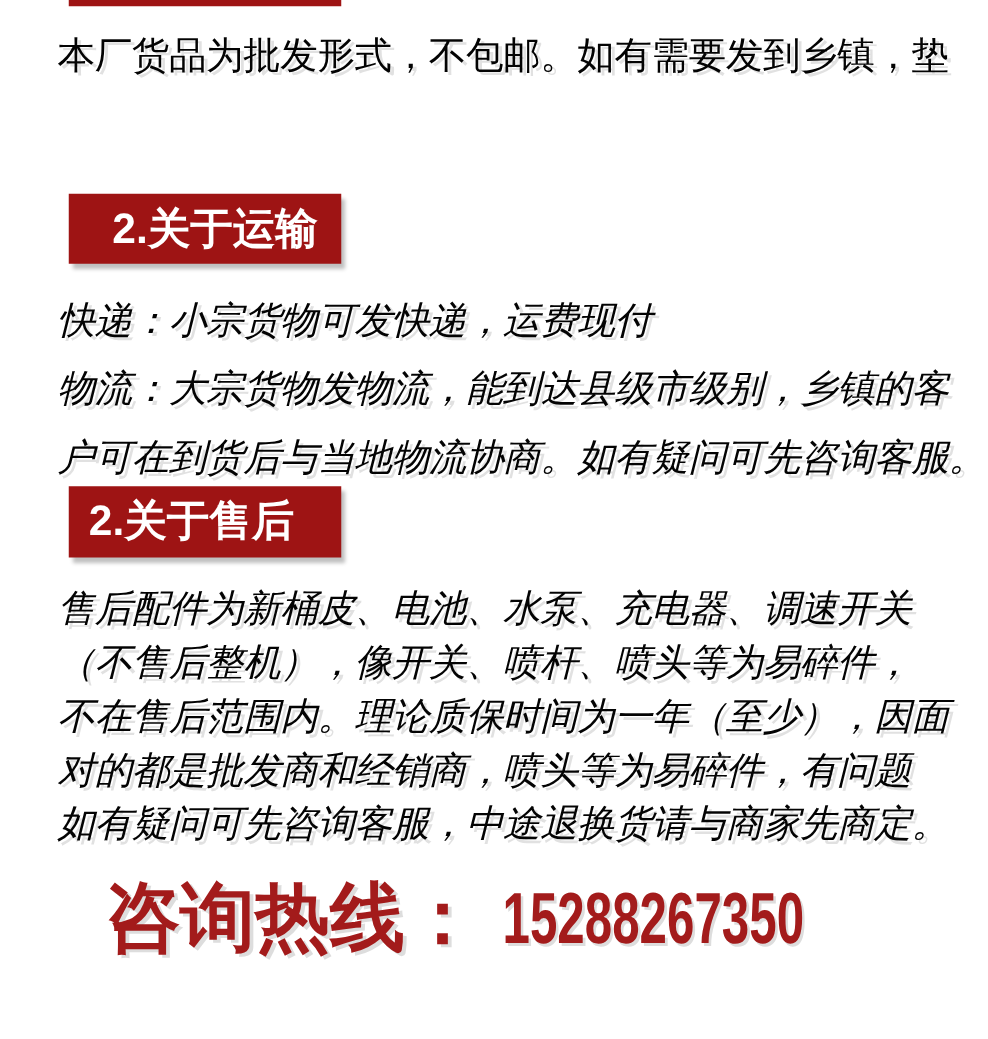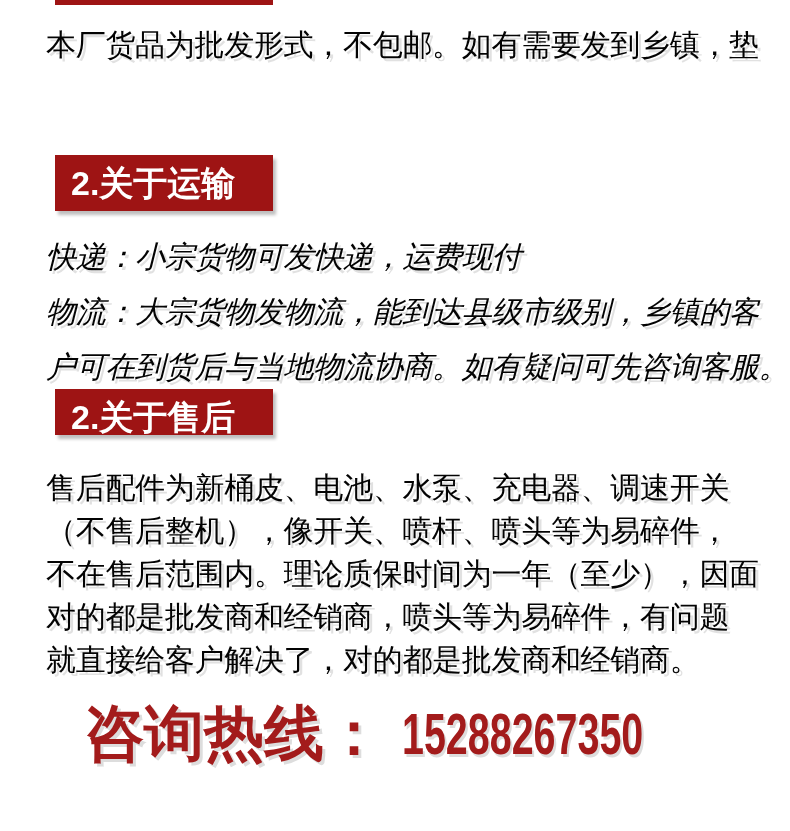--- a/index.html
+++ b/index.html
@@ -21,35 +21,35 @@
   .para {
     position:absolute;
     font-size:30px;
     letter-spacing:-0.3px;
     color:#030303;
     text-shadow:3px 3px 0 rgba(120,120,120,0.22);
     white-space:nowrap;
   }
   .p1 { left:46px; top:17px;  line-height:55px;text-align:center; }
   .p2 { left:46px; top:229px; line-height:55px;font-style:italic; }
-  .p3 { left:46px; top:466px; line-height:43px; }
+  .p3 { left:46px; top:466px; line-height:43px;font-style:italic; }
   .banner {
     position:absolute; left:55px;
     width:218px; height:56px;
     background:#9e1414;
     color:#ffffff;
     font-weight:bold;
     font-size:34px;
     line-height:56px;
     padding-left:16px;
     box-shadow:3px 4px 3px rgba(0,0,0,0.25);
     white-space:nowrap;
   }
-  .banner-shipping   { top:155px; }
-  .banner-aftersales { top:389px; height:46px; line-height:57px; }
+  .banner-shipping   { top:155px;text-align:center; }
+  .banner-aftersales { top:389px; height:57px; line-height:57px; }
   .hotline {
     position:absolute; left:84px; top:700px;
     color:#a31b1b;
     font-weight:bold;
     font-size:60px;
     line-height:68px;
     white-space:nowrap;
     text-shadow:3px 3px 0 rgba(120,120,120,0.25);
   }
   .hotline-number {
@@ -84,20 +84,20 @@
 
   <div class="banner banner-aftersales">
     <span>2.关于售后</span>
   </div>
 
   <div class="para p3">
     <div>售后配件为新桶皮、电池、水泵、充电器、调速开关</div>
     <div>（不售后整机），像开关、喷杆、喷头等为易碎件，</div>
     <div>不在售后范围内。理论质保时间为一年（至少），因面</div>
     <div>对的都是批发商和经销商，喷头等为易碎件，有问题</div>
-    <div>就直接给客户解决了，对的都是批发商和经销商。</div>
+    <div>如有疑问可先咨询客服，中途退换货请与商家先商定。</div>
   </div>
 
   <div class="hotline">
     <span>咨询热线：</span><span class="hotline-number">15288267350</span>
   </div>
 
 </div>
 
 </body></html>

